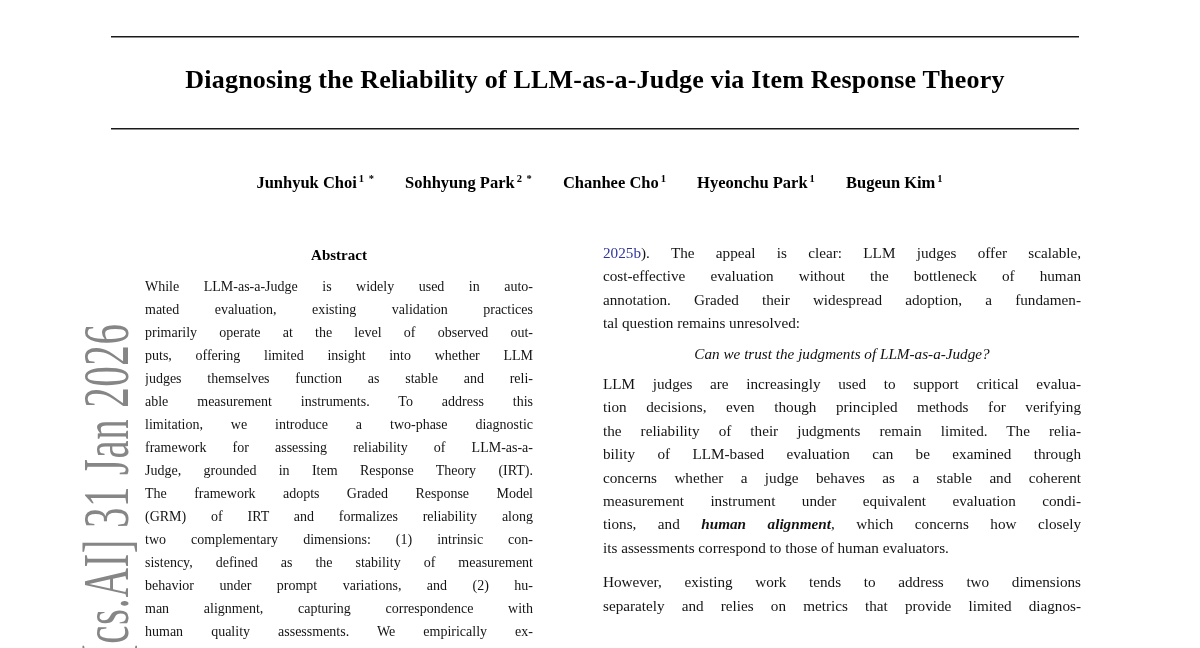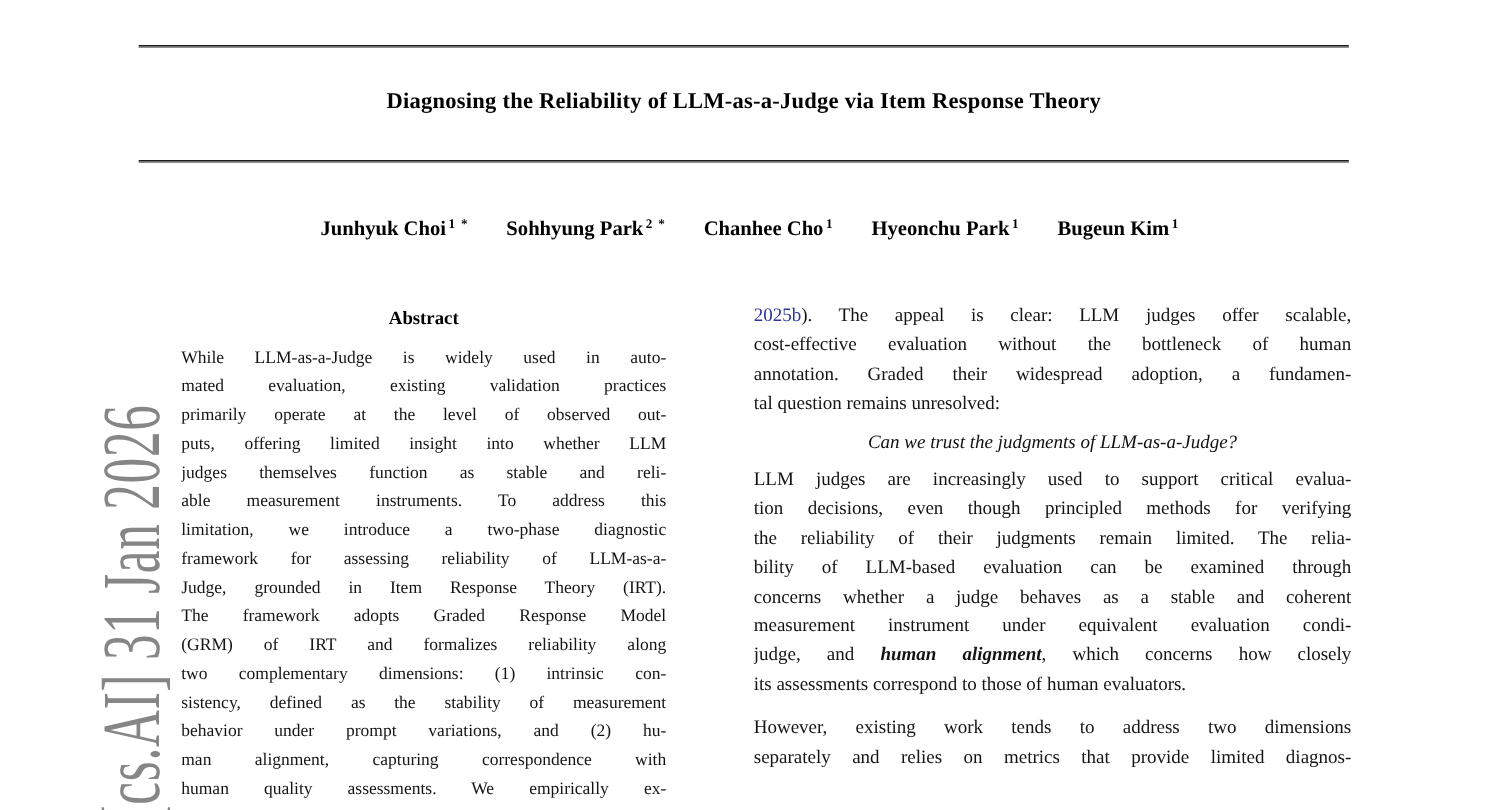--- a/index.html
+++ b/index.html
@@ -38,21 +38,21 @@
   }
   .rule-top { top: 36px; }
   .rule-mid { top: 128px; }
 
   .title {
     position: absolute;
     top: 63px;
     left: 111px;
     width: 968px;
     text-align: center;
-    font-size: 18px;
+    font-size: 26px;
     font-weight: bold;
     line-height: 34px;
     color: #000000;
     letter-spacing: 0.2px;
   }
 
   .authors {
     position: absolute;
     top: 171px;
     left: 0;
@@ -174,21 +174,21 @@
 
     <div class="quote">Can we trust the judgments of LLM-as-a-Judge?</div>
 
     <div>
       <div class="jl">LLM judges are increasingly used to support critical evalua-</div>
       <div class="jl">tion decisions, even though principled methods for verifying</div>
       <div class="jl">the reliability of their judgments remain limited. The relia-</div>
       <div class="jl">bility of LLM-based evaluation can be examined through</div>
       <div class="jl">concerns whether a judge behaves as a stable and coherent</div>
       <div class="jl">measurement instrument under equivalent evaluation condi-</div>
-      <div class="jl"><span>judge, and </span><span class="bi">human alignment</span><span>, which concerns how closely</span></div>
+      <div class="jl"><span>tions, and </span><span class="bi">human alignment</span><span>, which concerns how closely</span></div>
       <div class="pl">its assessments correspond to those of human evaluators.</div>
     </div>
 
     <div class="gap"></div>
 
     <div>
       <div class="jl">However, existing work tends to address two dimensions</div>
       <div class="jl">separately and relies on metrics that provide limited diagnos-</div>
     </div>
   </div>

